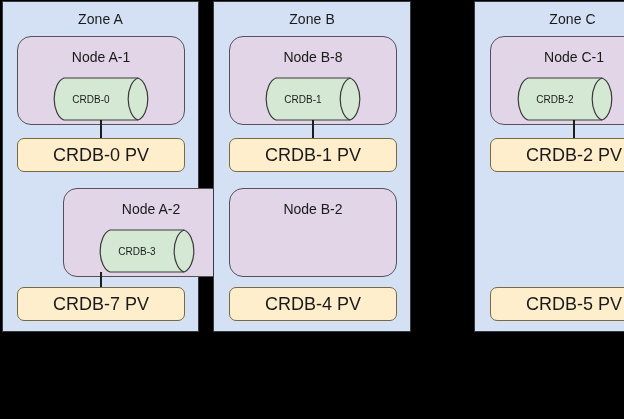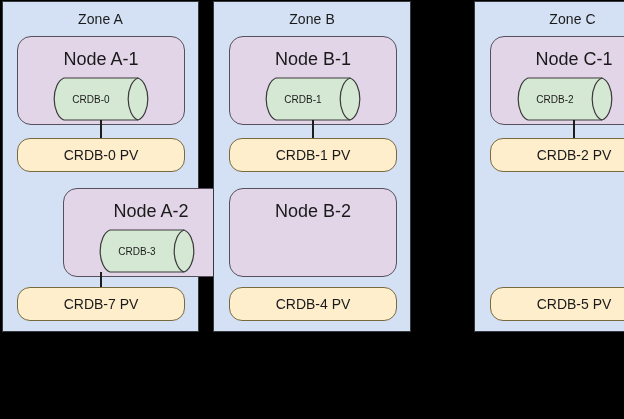--- a/index.html
+++ b/index.html
@@ -37,21 +37,21 @@
     border: 1px solid #55505c;
     border-radius: 14px;
     box-sizing: border-box;
   }
   .node-title {
     position: absolute;
     left: 0;
     right: 0;
     top: 12px;
     text-align: center;
-    font-size: 18px;
+    font-size: 14px;
     color: #1a1a1a;
   }
   .cyl {
     position: absolute;
     box-sizing: border-box;
   }
   .cyl svg {
     display: block;
     width: 100%;
     height: 100%;
@@ -66,26 +66,26 @@
     display: flex;
     align-items: center;
     justify-content: center;
     font-size: 10px;
     color: #1a1a1a;
   }
   .pv {
     position: absolute;
     background: #ffeecc;
     border: 1px solid #786a3f;
-    border-radius: 13px;
+    border-radius: 7px;
     box-sizing: border-box;
     display: flex;
     align-items: center;
     justify-content: center;
-    font-size: 14px;
+    font-size: 18px;
     color: #1a1a1a;
   }
   .link {
     position: absolute;
     width: 2px;
     background: #1d1d1d;
   }
 </style>
 </head>
 <body>
@@ -121,21 +121,21 @@
     </div>
     <div class="link" style="left:97px; top:270px; height:17px;"></div>
 
     <div class="pv" style="left:14px; top:285px; width:168px; height:34px;">CRDB-7 PV</div>
   </div>
 
   <div class="zone" style="left:213px; top:1px; width:198px; height:331px;">
     <div class="zone-title">Zone B</div>
 
     <div class="node" style="left:15px; top:34px; width:168px; height:89px;">
-      <div class="node-title">Node B-1</div>
+      <div class="node-title">Node B-8</div>
       <div class="cyl" style="left:33px; top:40px; width:108px; height:44px;">
         <svg viewBox="0 0 108 44" preserveAspectRatio="none">
           <path d="M13,1 H87 A12.5,21.5 0 0 1 87,43 H13 A12.5,21.5 0 0 1 13,1 Z" fill="#d5e8d4" stroke="#3a3a3a" stroke-width="1.2"></path>
           <path d="M87,1 A12.5,21.5 0 0 0 87,43" fill="none" stroke="#3a3a3a" stroke-width="1.2"></path>
         </svg>
         <div class="cyl-label">CRDB-1</div>
       </div>
     </div>
     <div class="link" style="left:98px; top:118px; height:19px;"></div>
 

